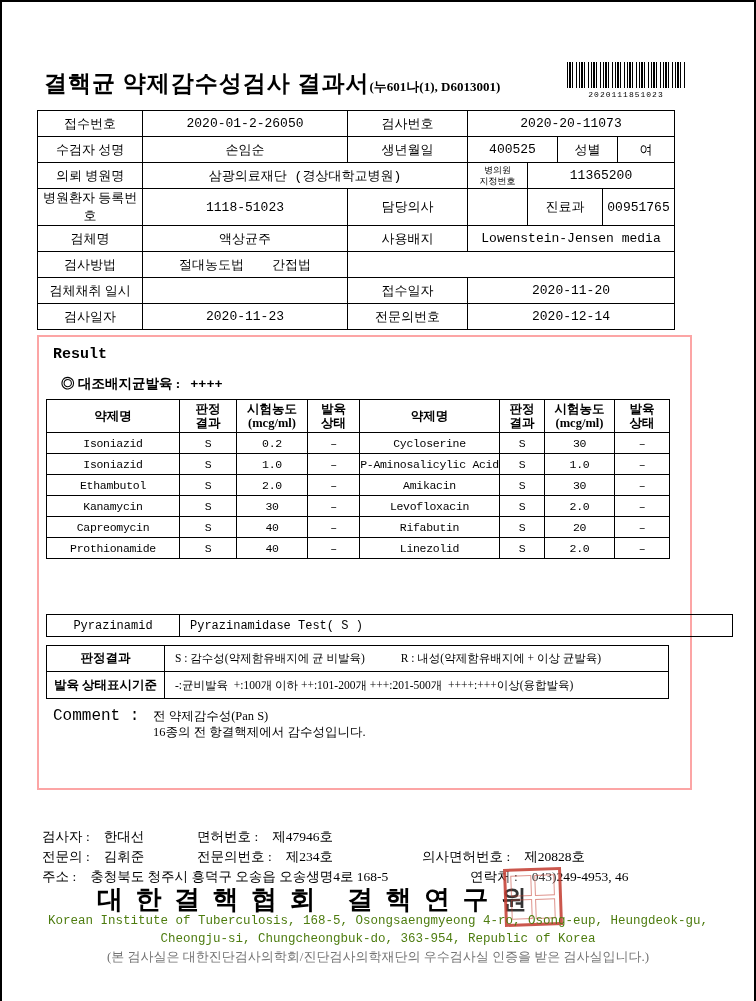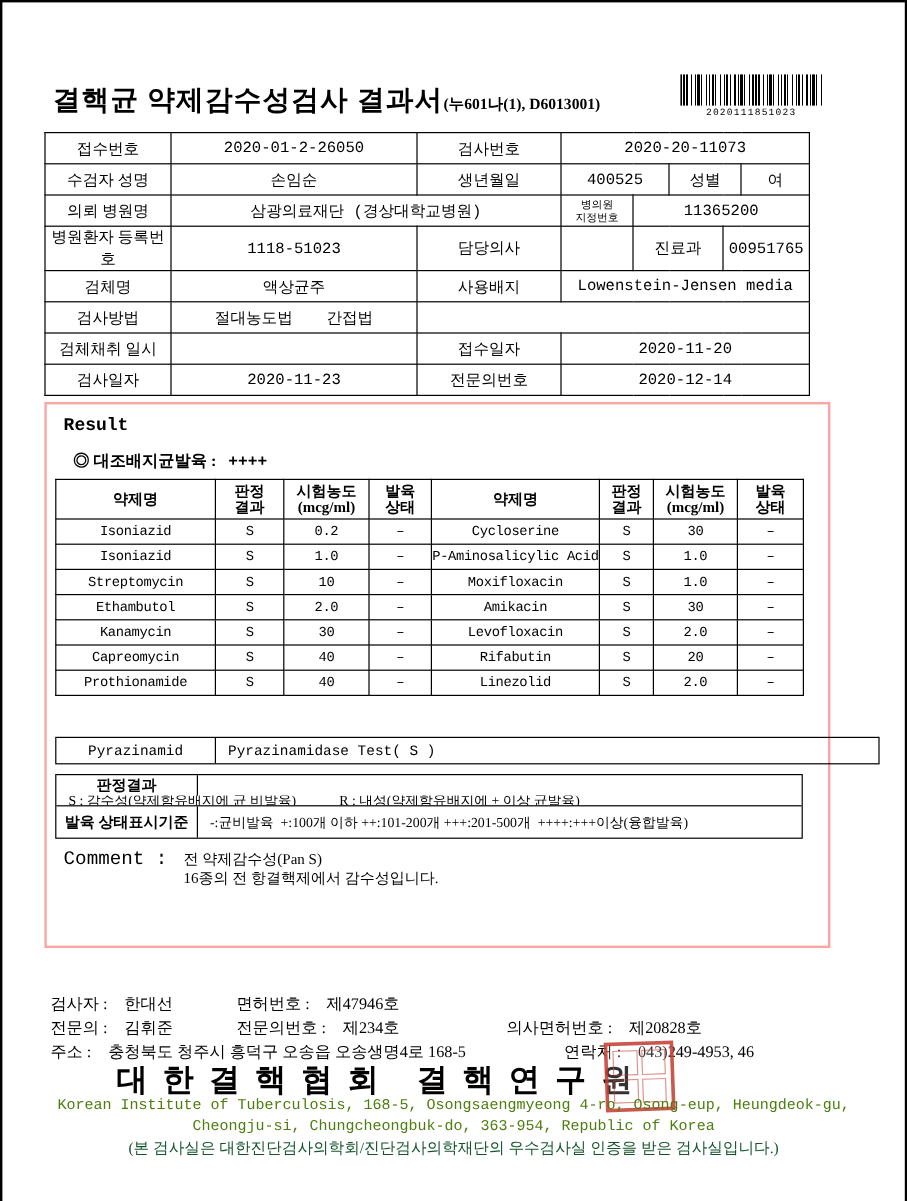--- a/index.html
+++ b/index.html
@@ -41,40 +41,40 @@
   .drug-table th { font-size:12.5px; height:33px; line-height:1.15; font-weight:bold; }
   .drug-table td { height:21px; font-family:"Liberation Mono", monospace; font-size:11.5px; letter-spacing:-0.3px; }
 
   .pyra { position:absolute; left:7px; top:277px; width:687px; height:23px; border:1.5px solid #000;
     display:flex; font-family:"Liberation Mono", monospace; font-size:12px; }
   .pyra-l { width:133px; border-right:1.5px solid #000; display:flex; align-items:center; justify-content:center; flex-shrink:0; }
   .pyra-r { flex:1; display:flex; align-items:center; padding-left:10px; }
 
   .legend { position:absolute; left:7px; top:308px; width:623px; border:1.5px solid #000; }
   .legend-row { display:flex; height:26px; }
-  .legend-row.first { border-bottom:1.5px solid #000;flex-direction:column; }
+  .legend-row.first { border-bottom:1.5px solid #000; }
   .legend-lbl { width:118px; border-right:1.5px solid #000; display:flex; align-items:center; justify-content:center;
     font-weight:bold; font-size:12.5px; flex-shrink:0; }
   .legend-txt { flex:1; display:flex; align-items:center; padding-left:10px; font-size:11.5px; gap:36px; overflow:hidden; }
 
   .comment { position:absolute; left:14px; top:370px; display:flex; }
   .comment-lbl { font-family:"Liberation Mono", monospace; font-weight:normal; font-size:16px; width:100px; flex-shrink:0; }
   .comment-txt { font-size:12.5px; line-height:16px; padding-top:1px; }
 
   
   .sig { position:absolute; font-size:13.5px; white-space:nowrap; }
   .sig .v { margin-left:14px; }
   .org-name { position:absolute; left:95px; top:880px; font-size:26px; font-weight:bold; letter-spacing:3px; white-space:pre; }
   .seal { position:absolute; left:502px; top:866px; width:58px; height:58px;
     border:3px solid rgba(194,58,46,.85); transform:rotate(-2deg);
     display:grid; grid-template-columns:1fr 1fr; gap:3px; padding:4px; background:rgba(255,255,255,.2); }
   .seal div { border:1.5px solid rgba(194,58,46,.55); }
   .eng { position:absolute; left:0; width:100%; text-align:center; color:#4d7c0f;
     font-family:"Liberation Mono", monospace; font-size:12.5px; }
-  .cert { position:absolute; left:0; top:946px; width:100%; text-align:center; color:#14532d; font-size:13px; }
+  .cert { position:absolute; left:0; top:946px; width:100%; text-align:center; color:#737373; font-size:13px; }
 </style>
 </head>
 <body>
 
 <div class="page">
 
   <div class="title-wrap">
     <span class="title-main">결핵균 약제감수성검사 결과서</span><span class="title-suffix">(누601나(1), D6013001)</span>
   </div>
   <div class="barcode"></div>
@@ -209,30 +209,20 @@
         <td>Isoniazid</td>
             <td>S</td>
             <td>1.0</td>
             <td>–</td>
         <td>P-Aminosalicylic Acid</td>
             <td>S</td>
             <td>1.0</td>
             <td>–</td>
       </tr>
       <tr>
-        <td>Streptomycin</td>
-            <td>S</td>
-            <td>10</td>
-            <td>–</td>
-        <td>Moxifloxacin</td>
-            <td>S</td>
-            <td>1.0</td>
-            <td>–</td>
-      </tr>
-      <tr>
         <td>Ethambutol</td>
             <td>S</td>
             <td>2.0</td>
             <td>–</td>
         <td>Amikacin</td>
             <td>S</td>
             <td>30</td>
             <td>–</td>
       </tr>
       <tr>

